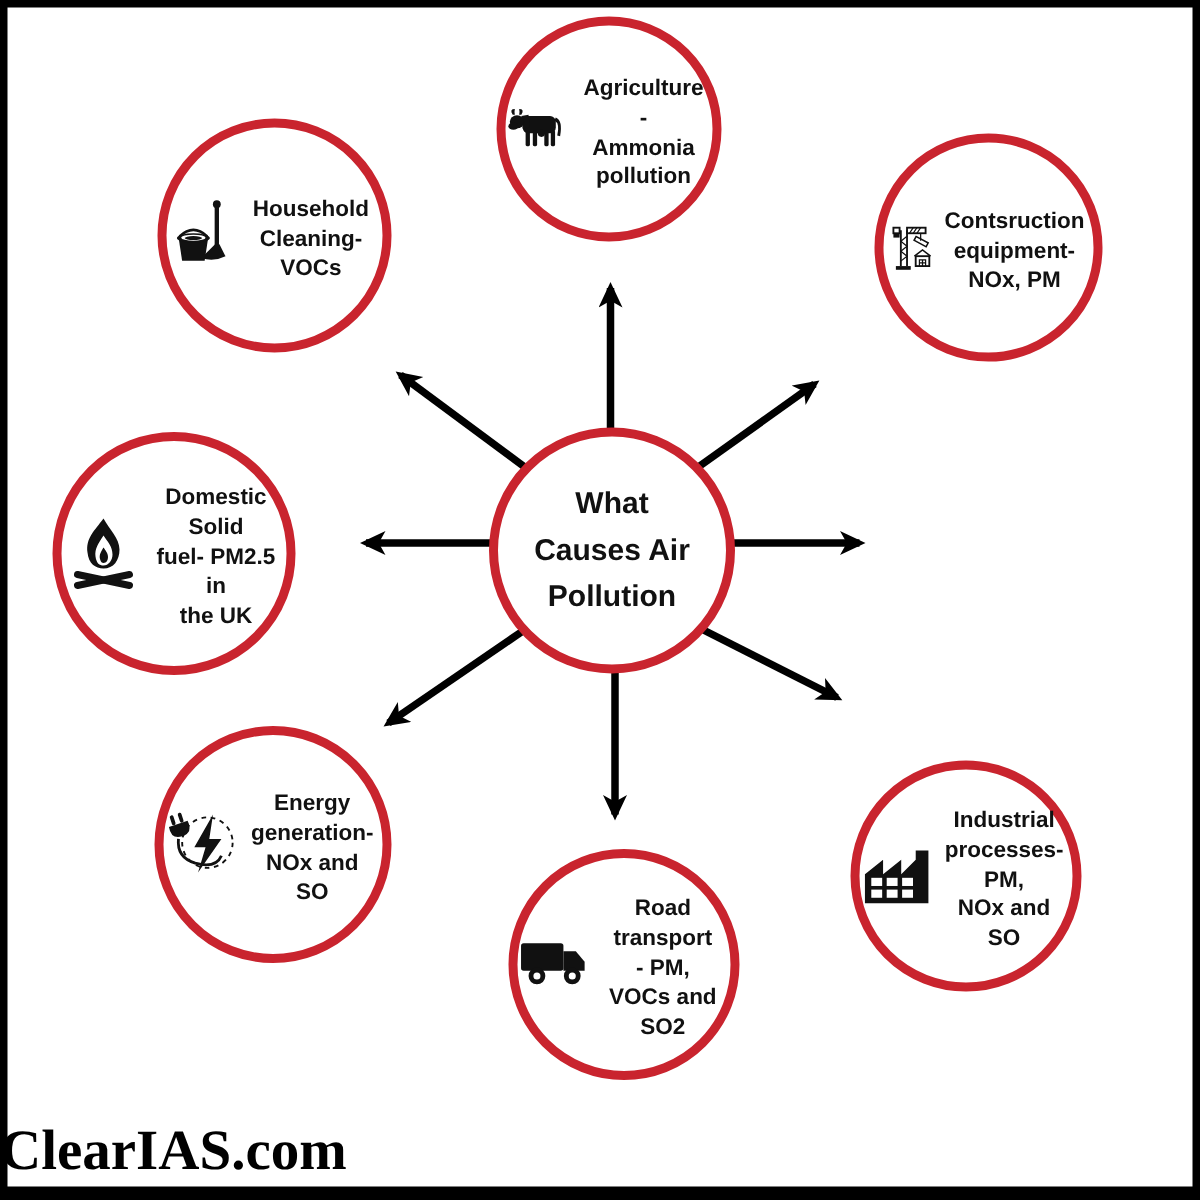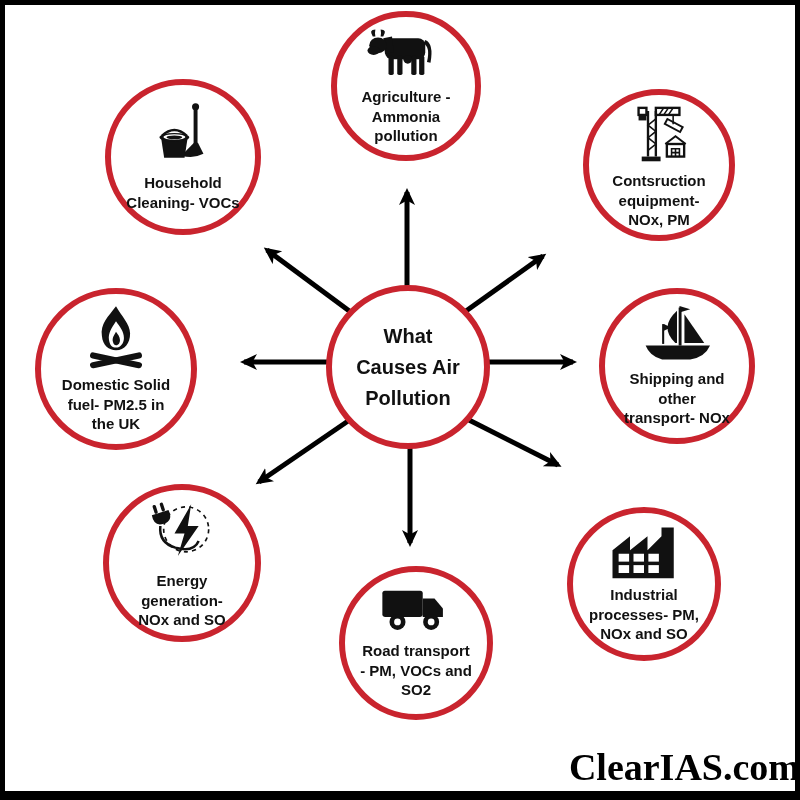--- a/index.html
+++ b/index.html
@@ -10,21 +10,21 @@
   }
   .frame {
     position:absolute; inset:0; border:5px solid #000; border-bottom-width:9px;
     pointer-events:none; z-index:10;
   }
   .stage { position:absolute; inset:0; }
   .arrows { position:absolute; left:0; top:0; z-index:1; }
   .circle {
     position:absolute; border:6px solid var(--ring); border-radius:50%;
     background:#fff; box-sizing:border-box; z-index:2;
-    display:flex; flex-direction:column; align-items:center; justify-content:center;
+    display:flex; flex-direction:row; align-items:center; justify-content:center;
     text-align:center;
   }
   .label {
     white-space:pre-line; font-weight:bold; color:var(--ink);
     font-size:15px; line-height:1.32; padding:0 6px; margin-top:5px;
   }
   .center-label {
     white-space:pre-line; font-weight:bold; color:var(--ink);
     font-size:20px; line-height:1.55;
   }
@@ -32,21 +32,21 @@
   .n-center { left:326px; top:285px; width:164px; height:164px; }
   .n-top    { left:331px; top:11px;  width:150px; height:150px; }
   .n-tr     { left:583px; top:89px;  width:152px; height:152px; }
   .n-right  { left:599px; top:288px; width:156px; height:156px; }
   .n-br     { left:567px; top:507px; width:154px; height:154px; }
   .n-bottom { left:339px; top:566px; width:154px; height:154px; }
   .n-bl     { left:103px; top:484px; width:158px; height:158px; }
   .n-left   { left:35px;  top:288px; width:162px; height:162px; }
   .n-tl     { left:105px; top:79px;  width:156px; height:156px; }
   .footer {
-    position:absolute; left:0; right:0; top:745px; text-align:right; z-index:3;
+    position:absolute; left:0; right:0; top:745px; text-align:left; z-index:3;
     font-family:"Liberation Serif", serif; font-weight:bold; font-size:38px; color:#000;
   }
 </style>
 </head>
 <body>
 
 <div class="stage">
 
   <svg class="arrows" width="800" height="800">
     <defs>
@@ -105,34 +105,20 @@
       <rect x="50" y="29" width="22" height="7" transform="rotate(28 61 32)" stroke-width="2.5"></rect>
       <rect x="52" y="56" width="22" height="16"></rect>
       <path d="M50 56 L63 46 L76 56" stroke-width="2.5"></path>
       <path d="M58 72 V62 H68 V72 M63 62 V72 M58 67 H68" stroke-width="2"></path>
     </svg>
     <div class="label">Contsruction
 equipment-
 NOx, PM</div>
   </div>
 
-  <div class="circle n-right">
-    <svg class="icon" width="76" height="60" viewBox="0 0 92 72" fill="#111">
-      <path d="M8 50 L86 50 Q80 64 62 67 H28 Q13 63 8 50 Z"></path>
-      <rect x="48" y="4" width="3.5" height="46"></rect>
-      <path d="M55 12 L79 47 H55 Z"></path>
-      <path d="M46 8 Q24 28 44 47 L46 47 Z"></path>
-      <path d="M49 2 L62 6 L49 10 Z"></path>
-      <rect x="28" y="24" width="2.5" height="24"></rect>
-      <path d="M30 24 L39 28 L30 32 Z"></path>
-    </svg>
-    <div class="label">Shipping and
-other
-transport- NOx</div>
-  </div>
 
   <div class="circle n-br">
     <svg class="icon" width="74" height="56" viewBox="0 0 84 64" fill="#111">
       <path d="M6 62 V30 L26 14 V30 L46 14 V30 L62 14 V4 H76 V62 Z"></path>
       <rect x="13" y="34" width="12" height="9" fill="#fff"></rect>
       <rect x="30" y="34" width="12" height="9" fill="#fff"></rect>
       <rect x="47" y="34" width="12" height="9" fill="#fff"></rect>
       <rect x="13" y="47" width="12" height="9" fill="#fff"></rect>
       <rect x="30" y="47" width="12" height="9" fill="#fff"></rect>
       <rect x="47" y="47" width="12" height="9" fill="#fff"></rect>

